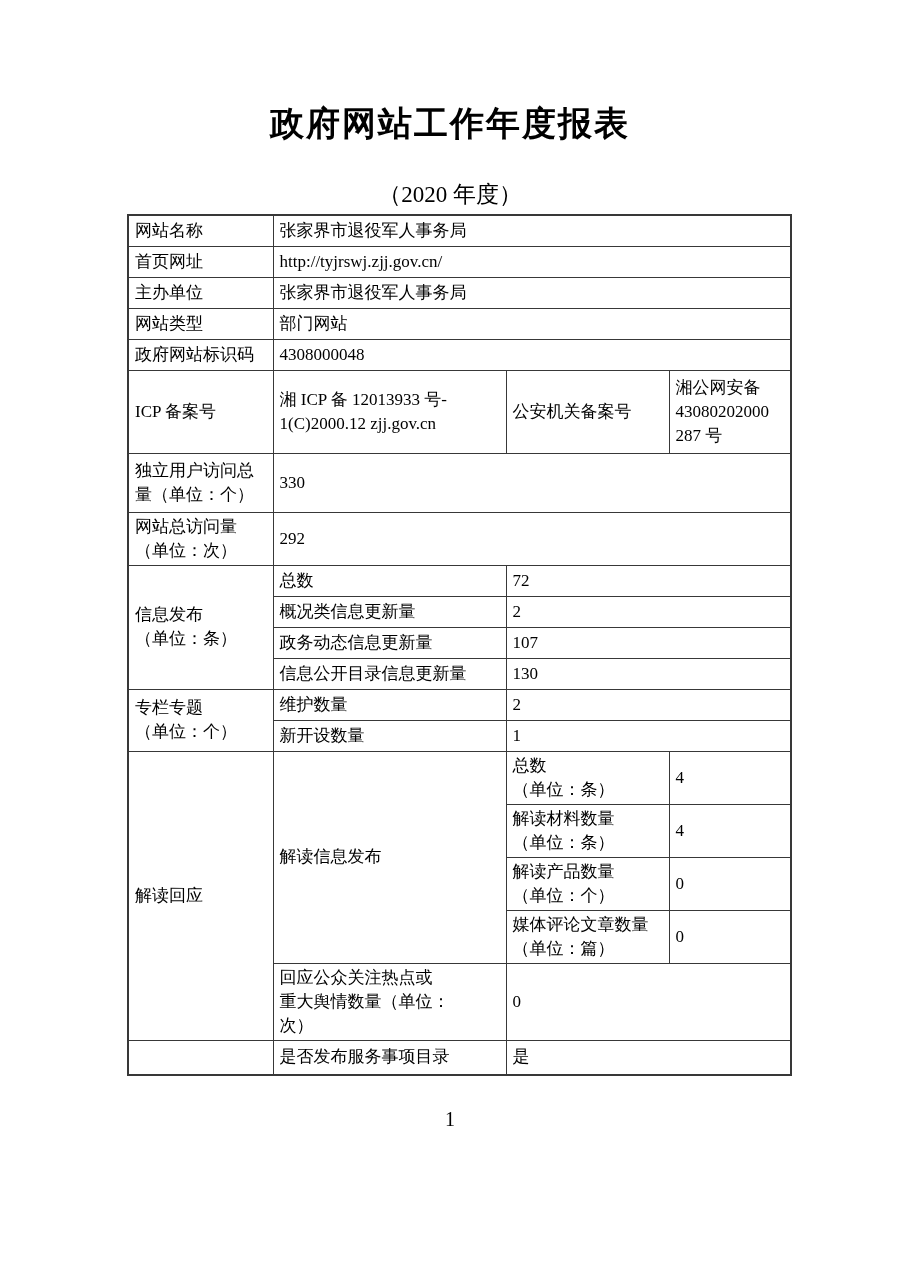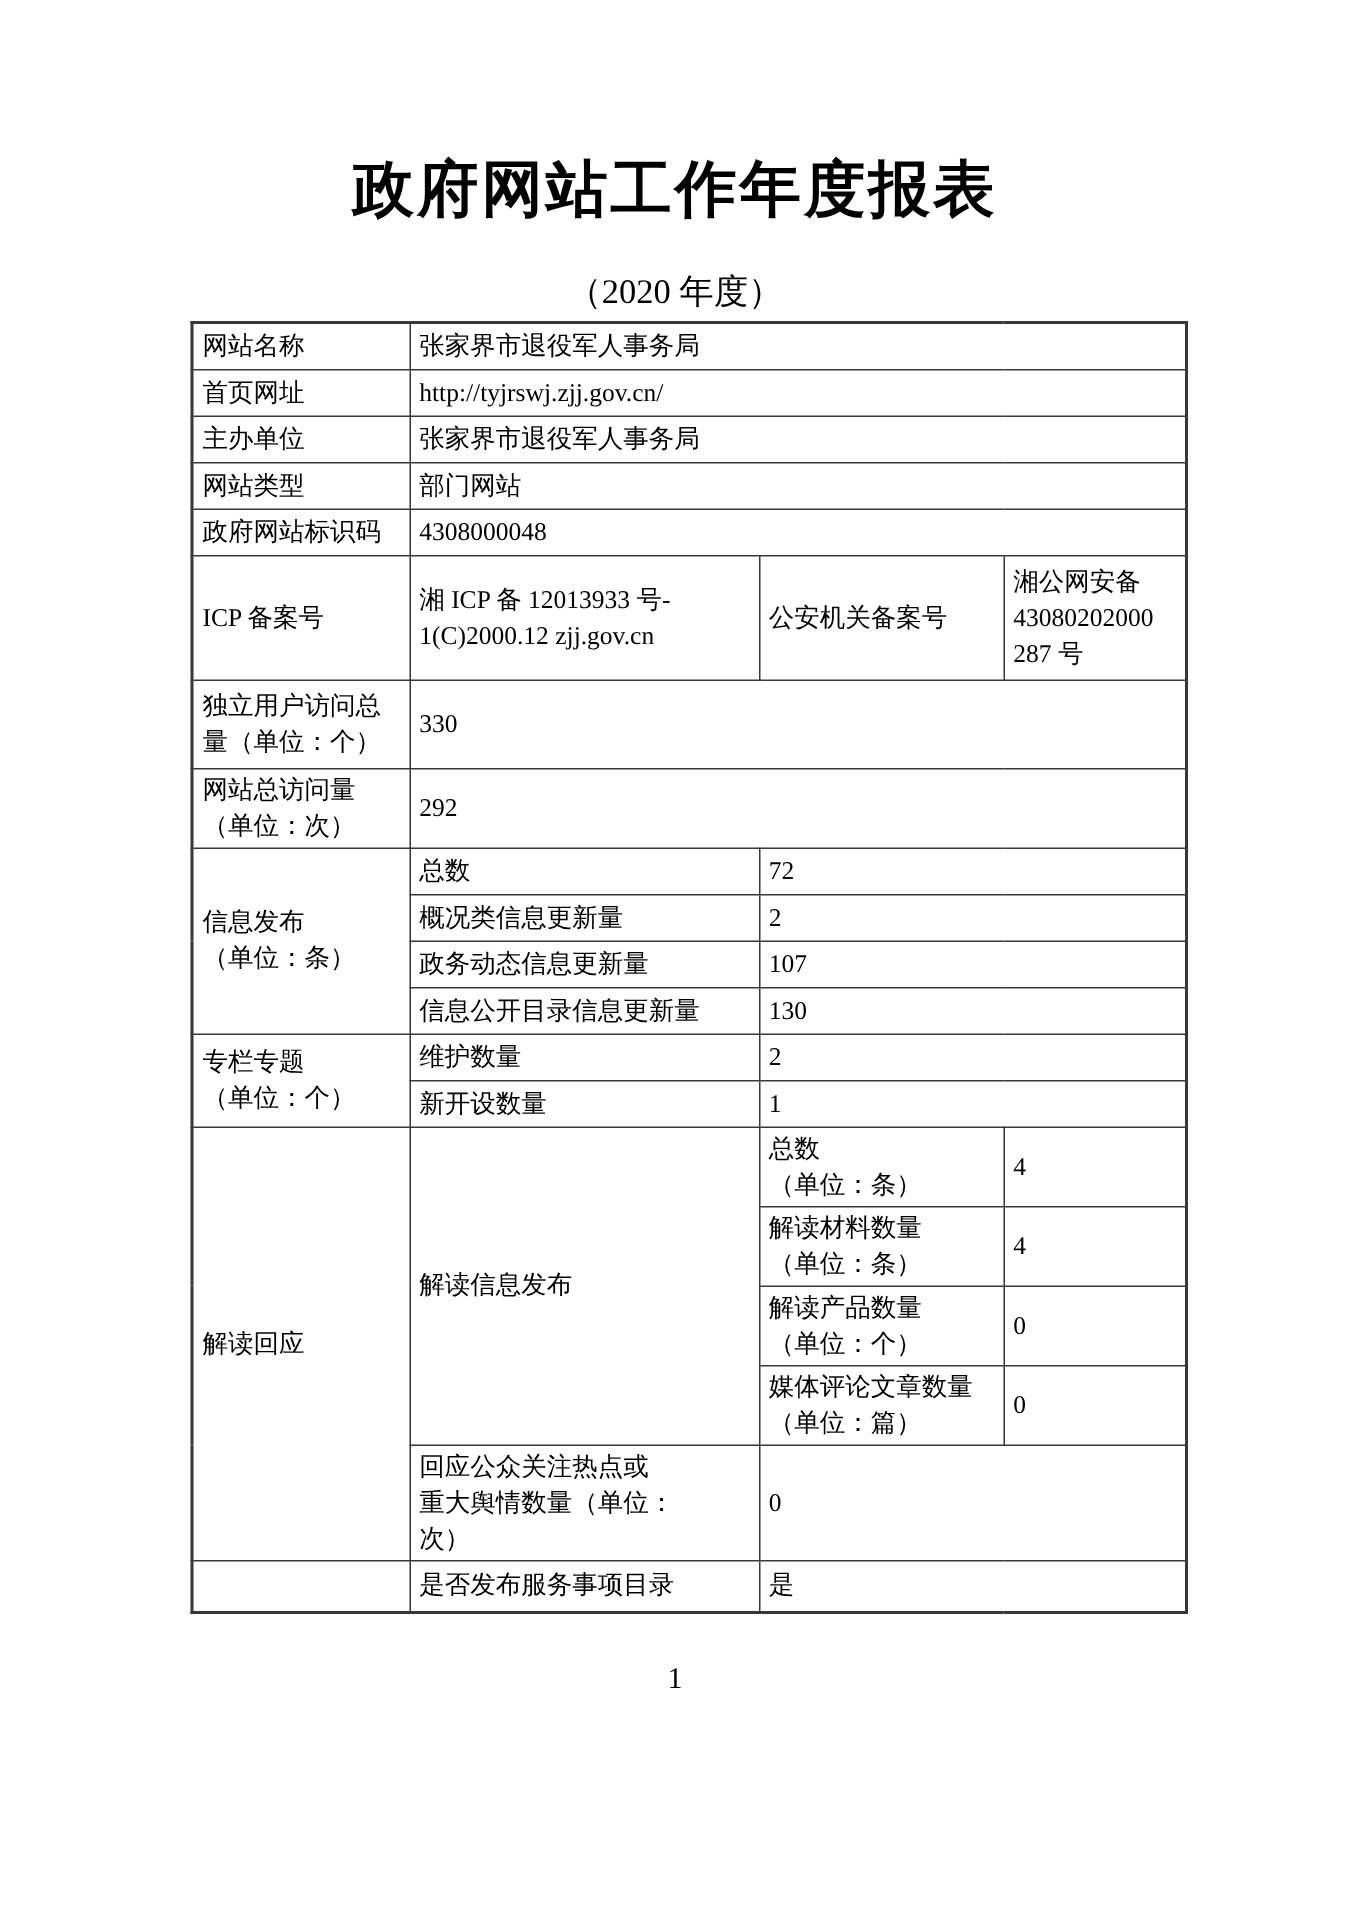--- a/index.html
+++ b/index.html
@@ -15,23 +15,23 @@
   }
   .page {
     position: relative;
     width: 900px;
     height: 1273px;
     overflow: hidden;
   }
   .report-title {
     padding-top: 102px;
     text-align: center;
-    font-family: Liberation Serif, serif;
+    font-family: Liberation Mono, monospace;
     font-weight: bold;
-    font-size: 41px;
+    font-size: 34px;
     line-height: 48px;
     letter-spacing: 2px;
   }
   .report-subtitle {
     margin-top: 31px;
     text-align: center;
     font-size: 23px;
     line-height: 28px;
   }
   .unit-line {

